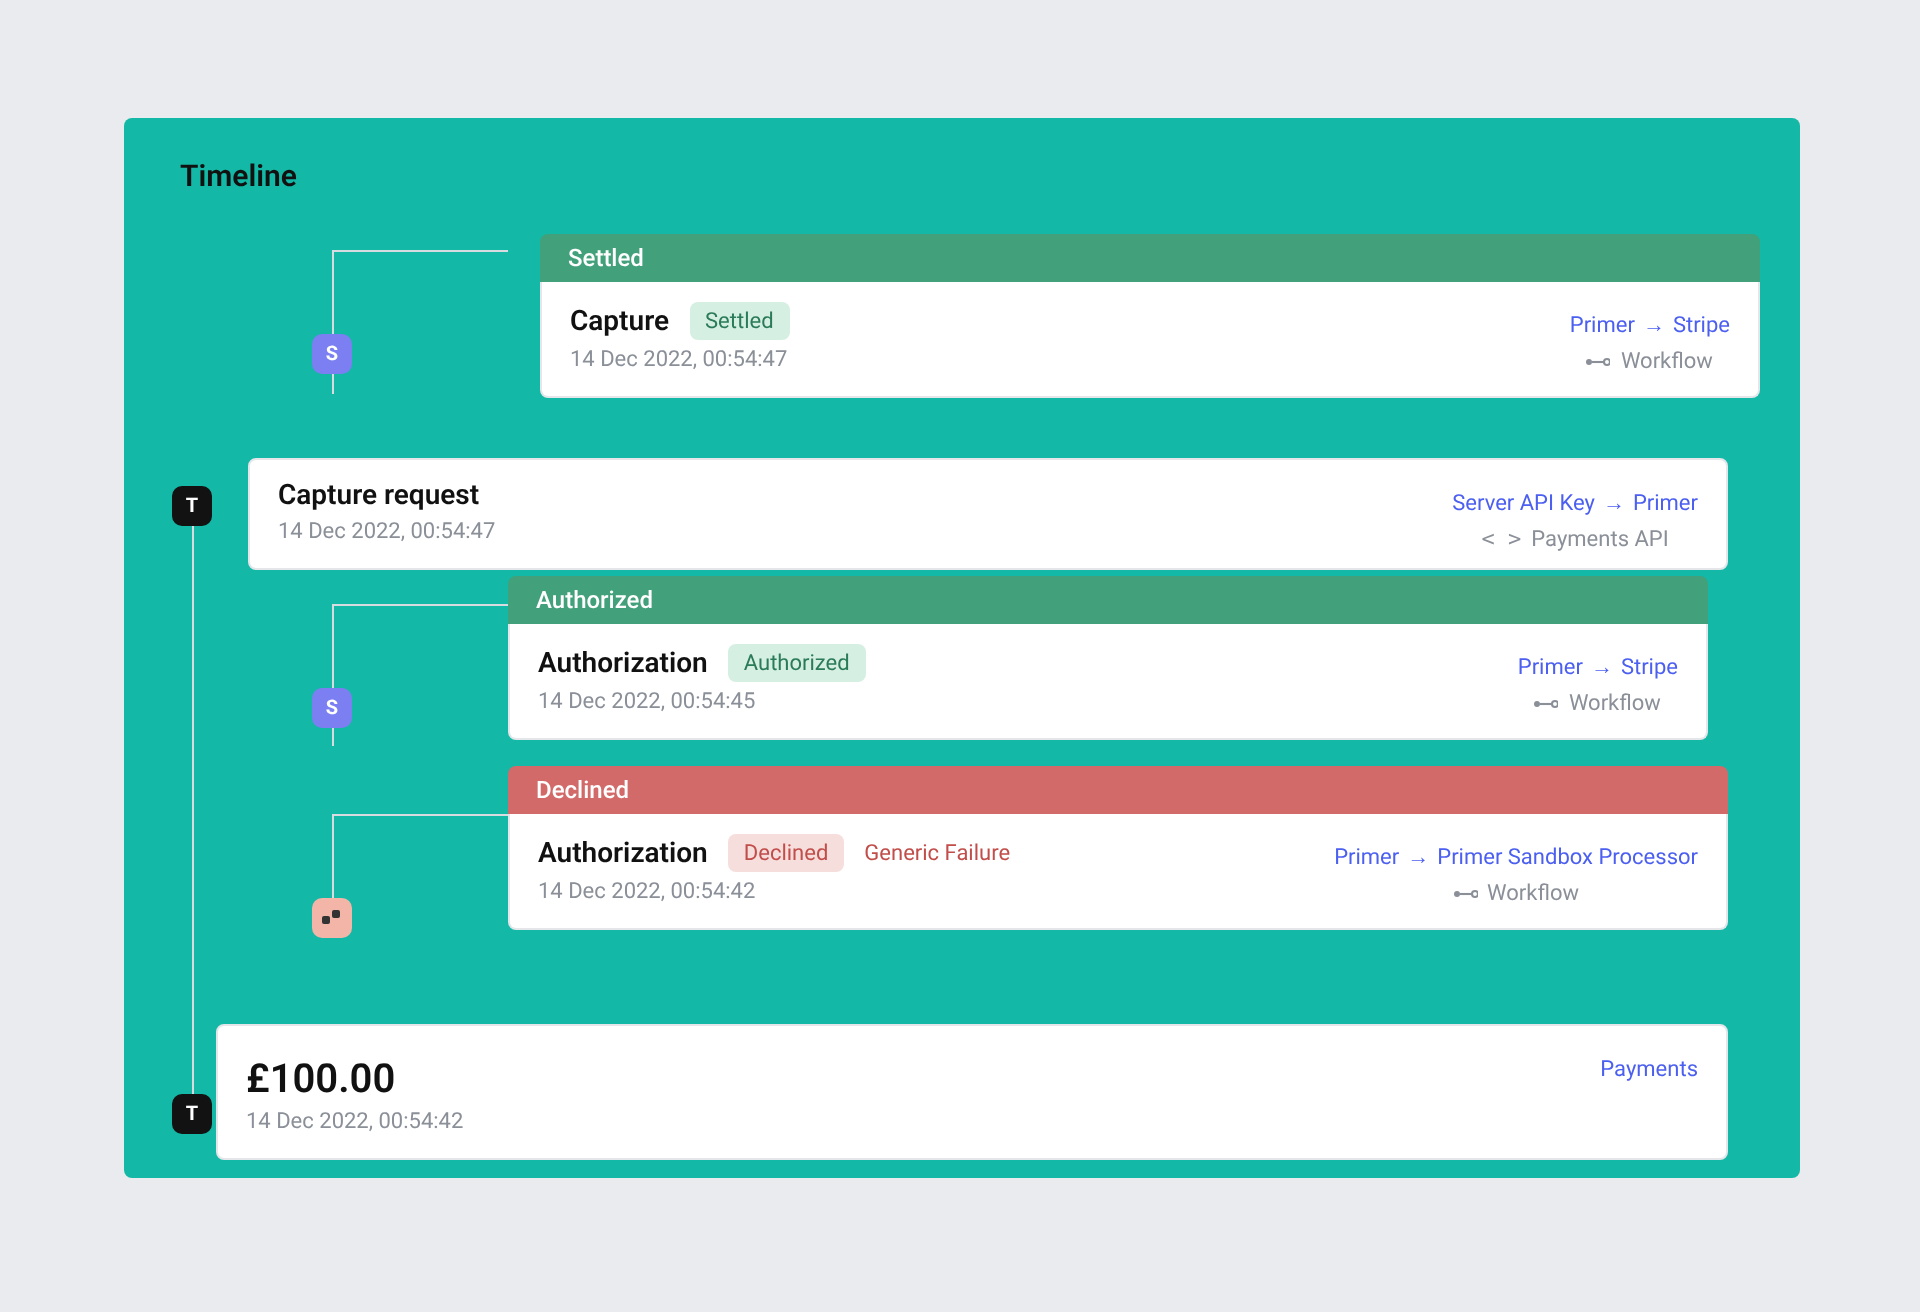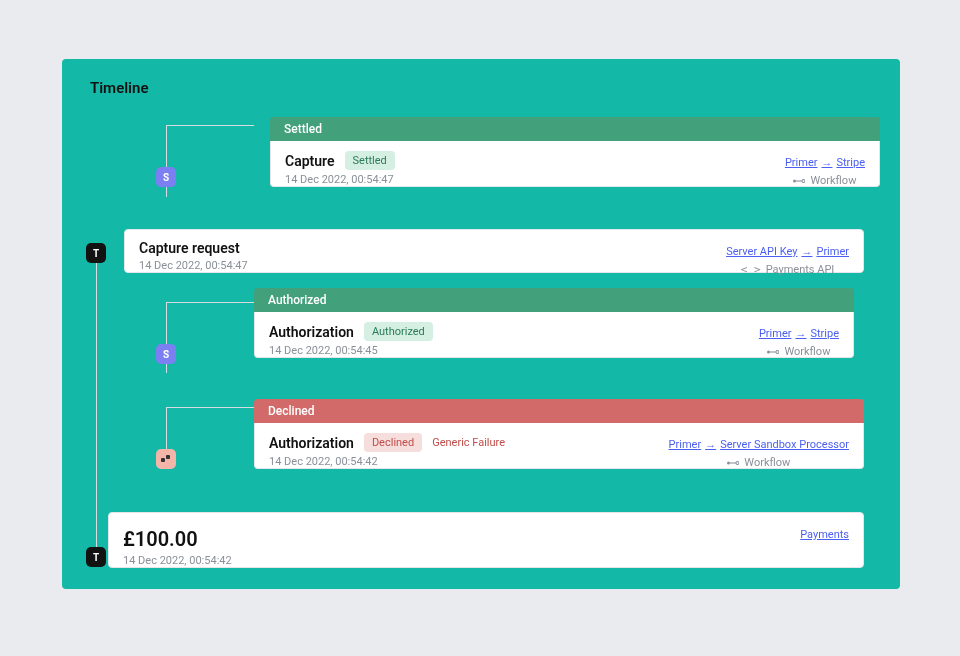--- a/index.html
+++ b/index.html
@@ -44,21 +44,21 @@
     padding: 0 14px;
   }
   .banner.green { background: #42a07a; }
   .banner.red   { background: #d36a6a; }
 
   .card {
     background: #fff;
     border: 1px solid #e4e6ea;
     border-top: none;
     border-radius: 0 0 4px 4px;
-    padding: 10px 14px 0 14px;
+    padding: 10px 14px 12px 14px;
     position: relative;
   }
   .card.standalone {
     border: 1px solid #e4e6ea;
     border-radius: 4px;
   }
 
   .card-title-row {
     display: flex;
     align-items: center;
@@ -89,21 +89,20 @@
     right: 14px;
     top: 10px;
     text-align: right;
   }
   .chain {
     font-size: 11px;
     color: #4b5ff0;
     display: inline-flex;
     align-items: flex-start;
     gap: 4px;
-    text-decoration: underline;
   }
   .chain .arrow { color: #4b5ff0; font-size: 11px; }
   .workflow-row {
     margin-top: 4px;
     font-size: 11px;
     color: #8a8f98;
     display: flex;
     align-items: center;
     justify-content: center;
     gap: 5px;
@@ -235,34 +234,34 @@
                 <rect x="4" y="4.3" width="8" height="1.4" fill="#8a8f98"></rect>
                 <circle cx="14" cy="5" r="2" fill="none" stroke="#8a8f98" stroke-width="1.4"></circle>
             </svg>
             <span>Workflow</span>
           </div>
         </div>
       </div>
     </div>
     <span class="col-icon blue" style="left:66px; top:227px;">S</span>
 
-    <div style="position:absolute; left:164px; top:282px; width:610px;">
+    <div style="position:absolute; left:164px; top:266px; width:610px;">
       <div class="banner red">Declined</div>
       <div class="card">
         <div class="card-title-row">
           <span class="card-title">Authorization</span>
           <span class="pill red">Declined</span>
           <span class="fail-text">Generic Failure</span>
         </div>
         <div class="timestamp">14 Dec 2022, 00:54:42</div>
         <div class="card-right">
           <div class="chain">
             <span>Primer</span>
             <span class="arrow">→</span>
-            <span>Server Sandbox Processor</span>
+            <span>Primer Sandbox Processor</span>
           </div>
           <div class="workflow-row">
             <svg class="wf-icon" viewBox="0 0 16 10">
               <circle cx="2" cy="5" r="2" fill="#8a8f98"></circle>
                 <rect x="4" y="4.3" width="8" height="1.4" fill="#8a8f98"></rect>
                 <circle cx="14" cy="5" r="2" fill="none" stroke="#8a8f98" stroke-width="1.4"></circle>
             </svg>
             <span>Workflow</span>
           </div>
         </div>

